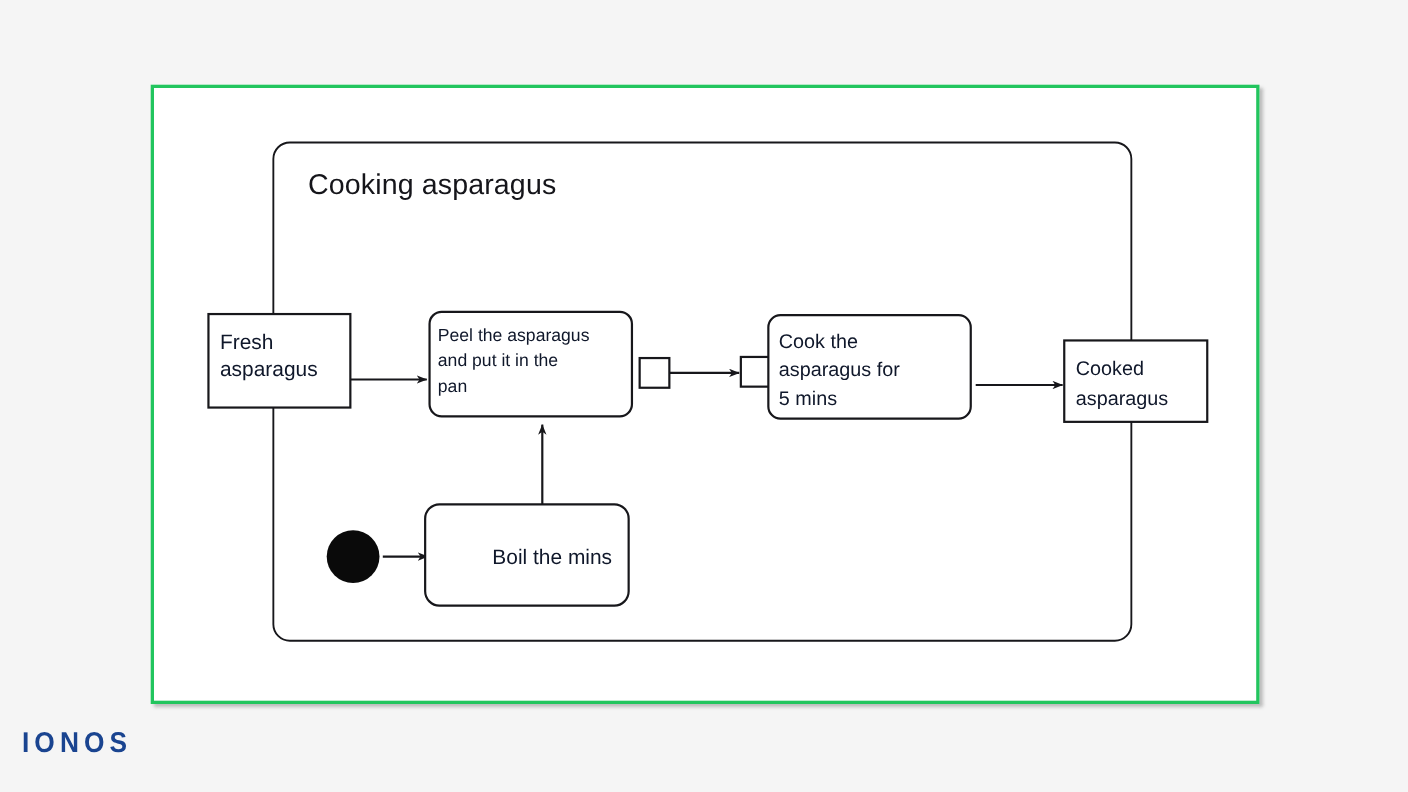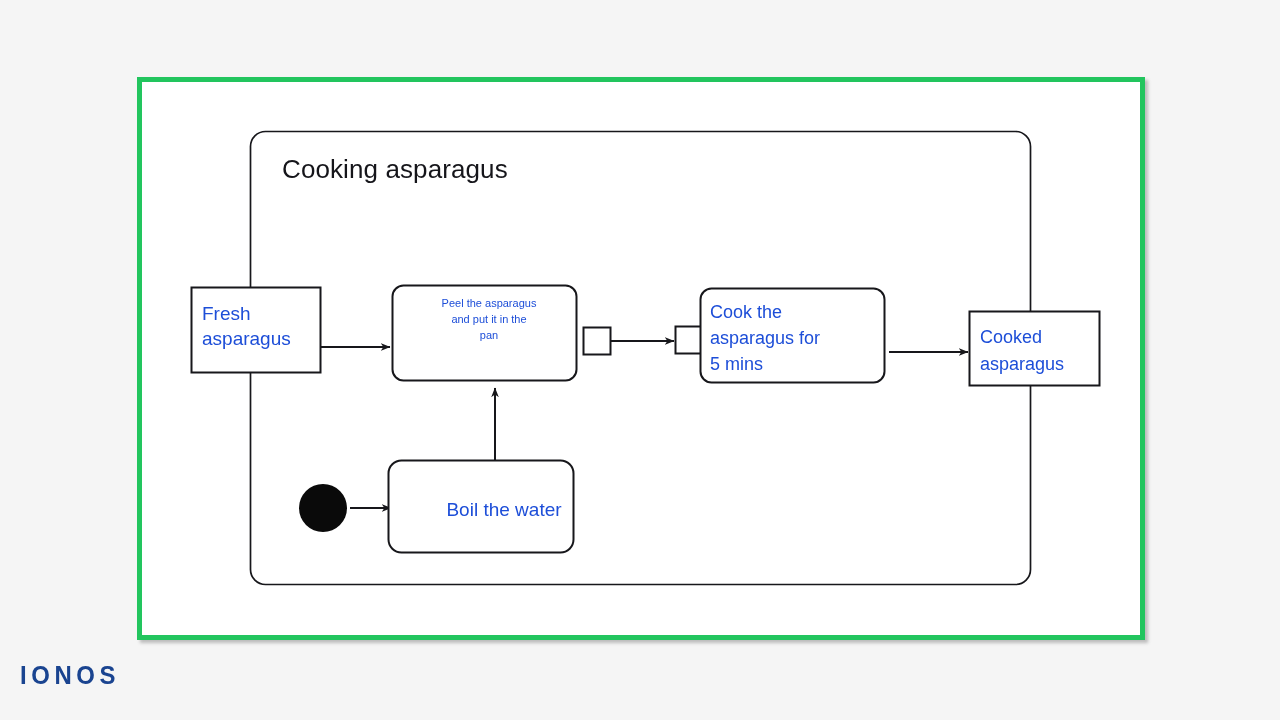--- a/index.html
+++ b/index.html
@@ -19,40 +19,40 @@
 
   
   #slide-card {
     position: absolute;
     left: 137px;
     top: 77px;
     width: 1008px;
     height: 563px;
     box-sizing: border-box;
     background: #ffffff;
-    border: 5px solid #22c55e;
+    border: 3px solid #22c55e;
     box-shadow: 3px 3px 3px rgba(120,120,120,0.45);
   }
 
   
   #diagram-canvas {
     position: absolute;
     inset: 0;
   }
   #diagram-svg {
     position: absolute;
     left: 0;
     top: 0;
     display: block;
   }
 
   
   .node-label {
     position: absolute;
-    color: #1d4ed8;
+    color: #0f172a;
     line-height: 1.33;
     white-space: pre-line;
     pointer-events: none;
   }
 
   #frame-title {
     left: 140px;
     top: 73px;
     font-size: 26px;
     line-height: 1.1;
@@ -63,23 +63,22 @@
   #label-fresh-asparagus {
     left: 60px;
     top: 219px;
     width: 118px;
     font-size: 19px;
   }
   #label-peel {
     left: 258px;
     top: 214px;
     width: 178px;
-    font-size: 11px;
+    font-size: 16px;
     line-height: 1.45;
-    text-align: center;
   }
   #label-cook {
     left: 568px;
     top: 217px;
     width: 170px;
     font-size: 18px;
     line-height: 1.45;
   }
   #label-cooked-asparagus {
     left: 838px;
@@ -161,18 +160,18 @@
 and put it in the
 pan</div>
 
     <div id="label-cook" class="node-label">Cook the
 asparagus for
 5 mins</div>
 
     <div id="label-cooked-asparagus" class="node-label">Cooked
 asparagus</div>
 
-    <div id="label-boil" class="node-label">Boil the water</div>
+    <div id="label-boil" class="node-label">Boil the mins</div>
 
   </div>
 </div>
 
 <div id="ionos-logo">IONOS</div>
 
 </body></html>

